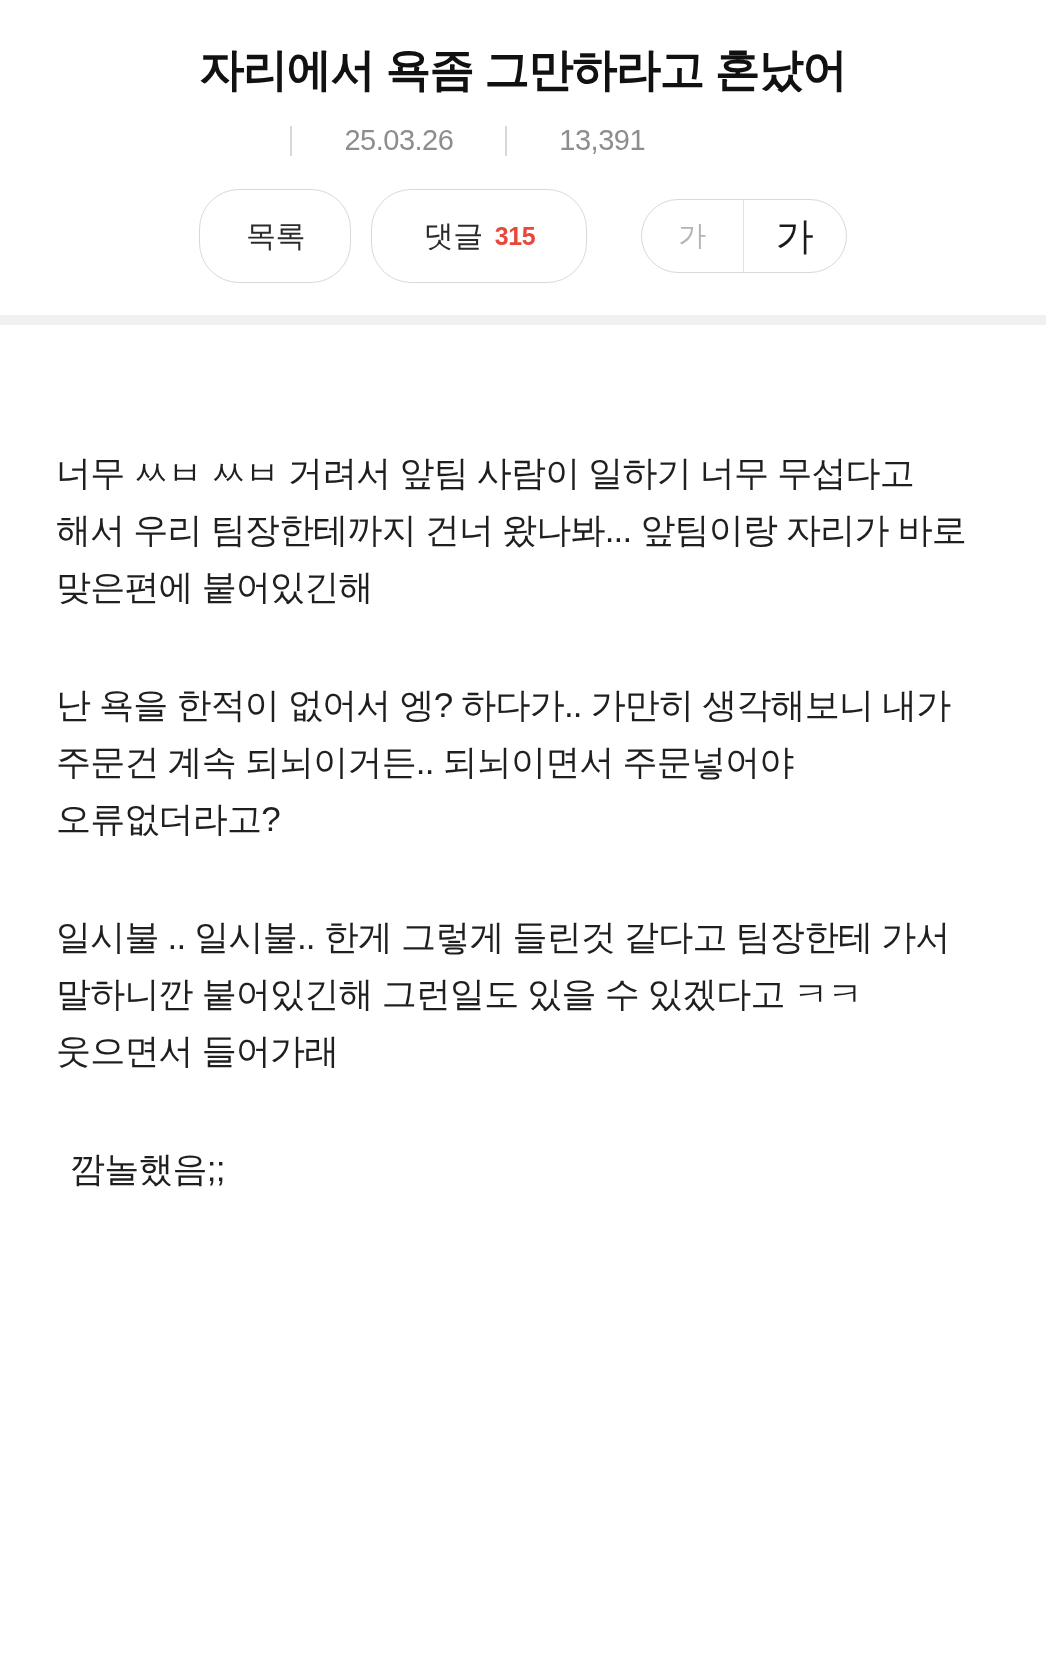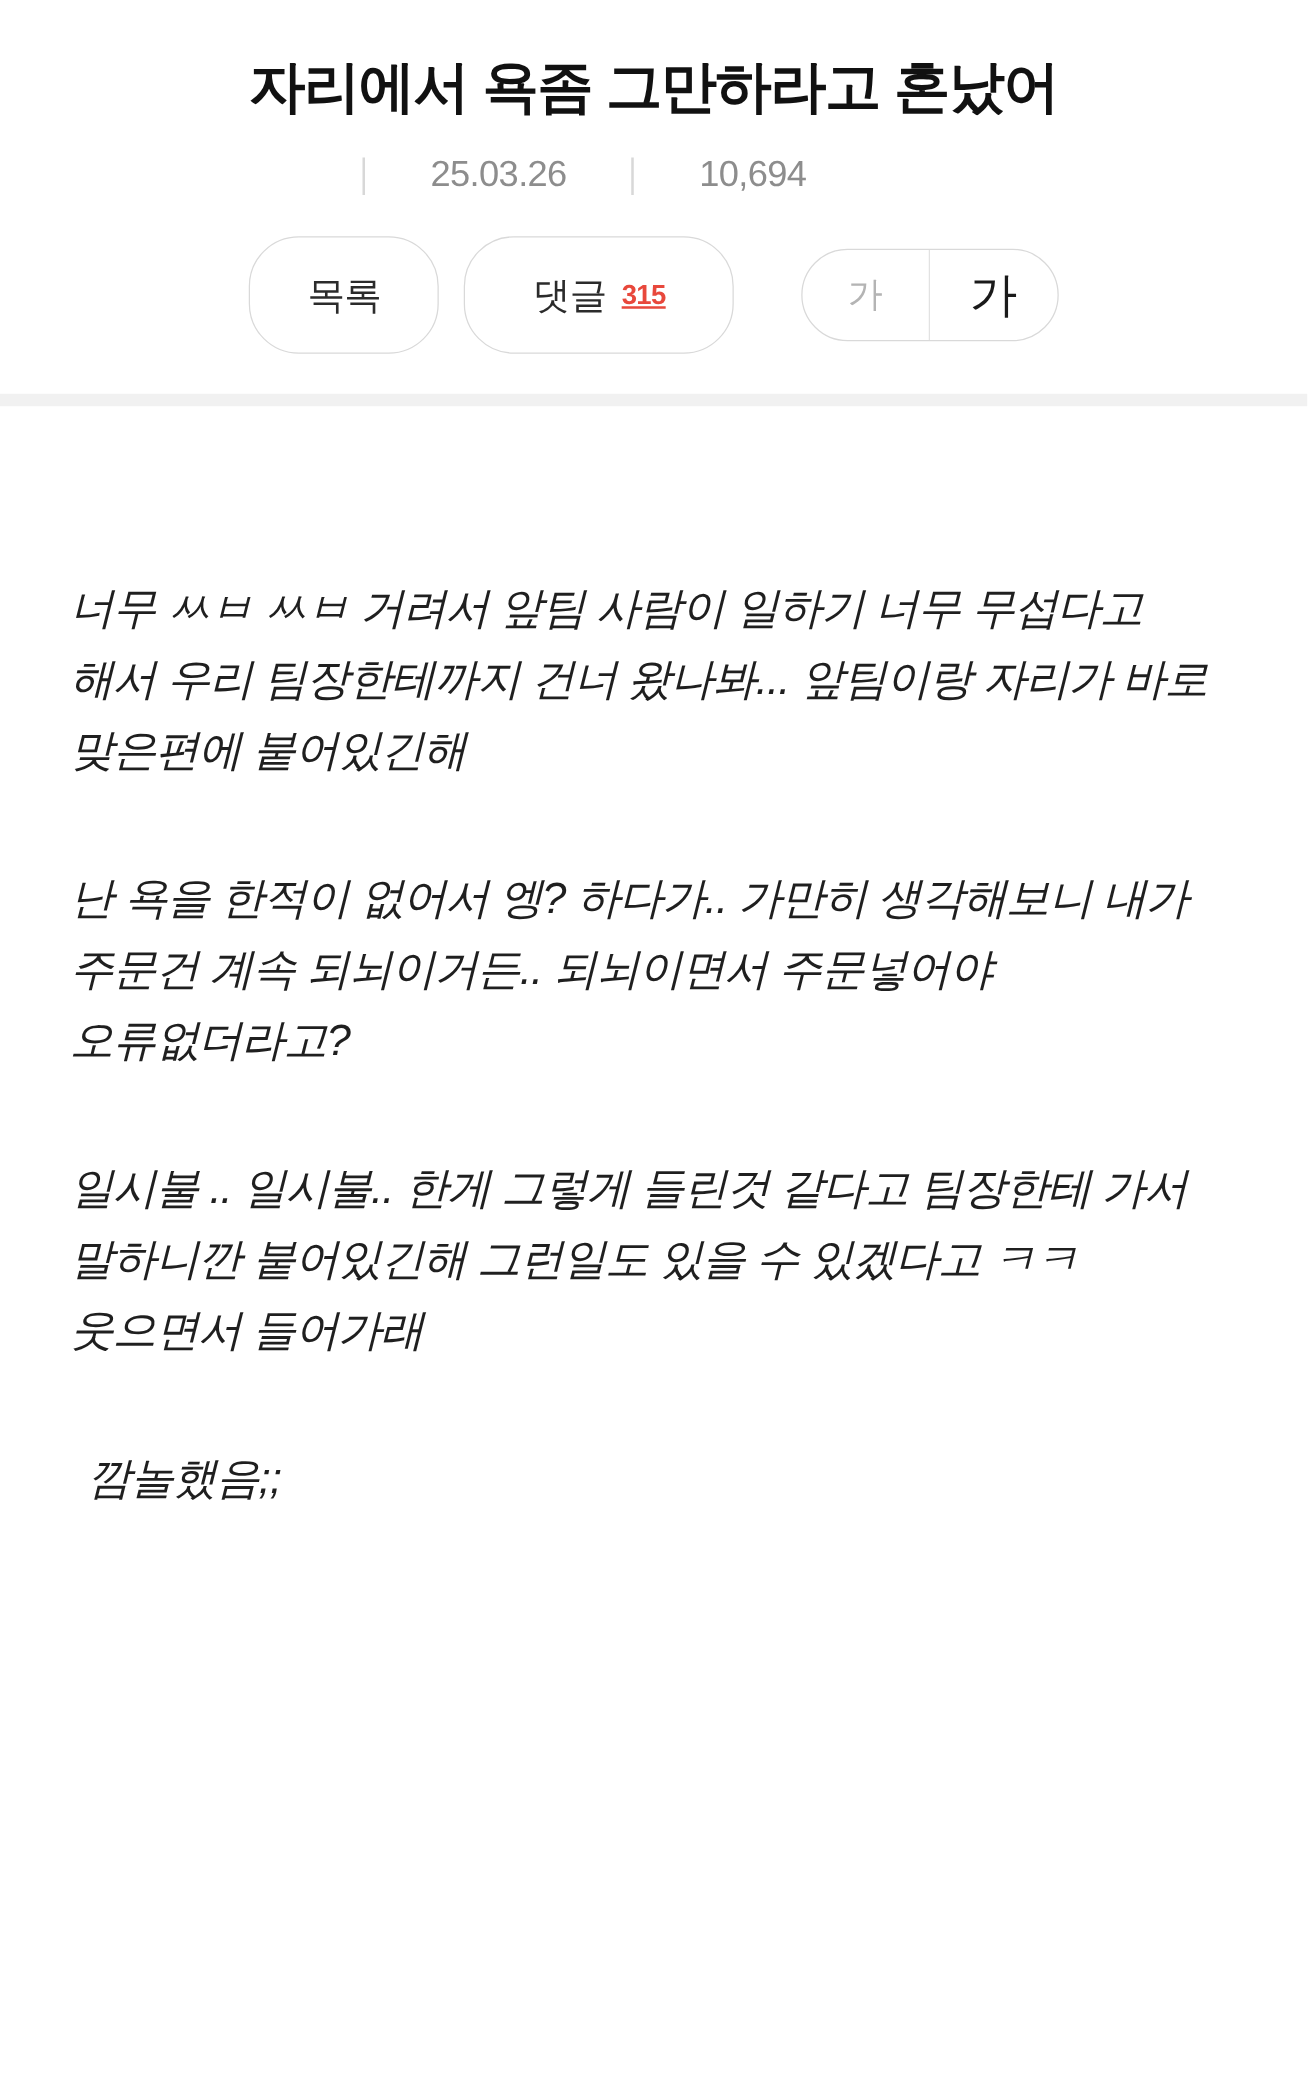--- a/index.html
+++ b/index.html
@@ -84,22 +84,21 @@
     letter-spacing: -0.5px;
   }
   .pill-list { width: 152px; }
   .pill-comments {
     width: 216px;
     gap: 12px;
   }
   .comment-count {
     color: #e8483c;
     font-weight: bold;
-    font-size: 22px;
-    text-decoration: underline;
+    font-size: 25px;
   }
 
   .font-toggle {
     display: flex;
     align-items: center;
     border: 1px solid #d9d9d9;
     border-radius: 40px;
     height: 74px;
     width: 206px;
     box-sizing: border-box;
@@ -137,42 +136,41 @@
   .content {
     padding: 118px 56px 40px 56px;
     box-sizing: border-box;
     flex: 1;
   }
   .para {
     font-size: 35px;
     line-height: 1.62;
     color: #1f1f1f;
     letter-spacing: -0.8px;
-    margin: 16px 0 62px 0;
+    margin: 2px 0 62px 0;
     white-space: pre-wrap;
     word-break: keep-all;
-    font-style: italic;
   }
   .para:last-child { margin-bottom: 0; }
   .para-indent { padding-left: 14px; }
 </style>
 </head>
 <body>
 
 <div class="page">
 
   <div class="header">
 
     <h1 class="post-title">자리에서 욕좀 그만하라고 혼났어</h1>
 
     <div class="meta-row">
       <span class="meta-sep"></span>
       <span class="meta-text">25.03.26</span>
       <span class="meta-sep"></span>
-      <span class="meta-text">10,694</span>
+      <span class="meta-text">13,391</span>
     </div>
 
     <div class="action-bar">
       <div class="action-left">
 
         <div class="pill pill-list">
           <span>목록</span>
         </div>
 
         <div class="pill pill-comments">

